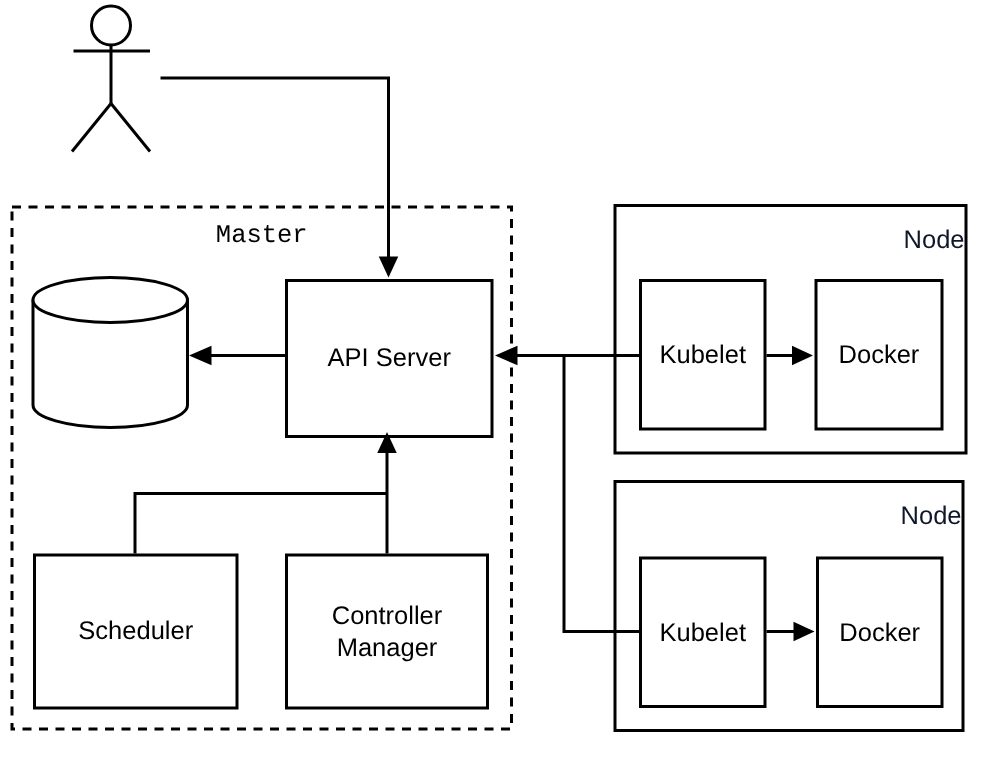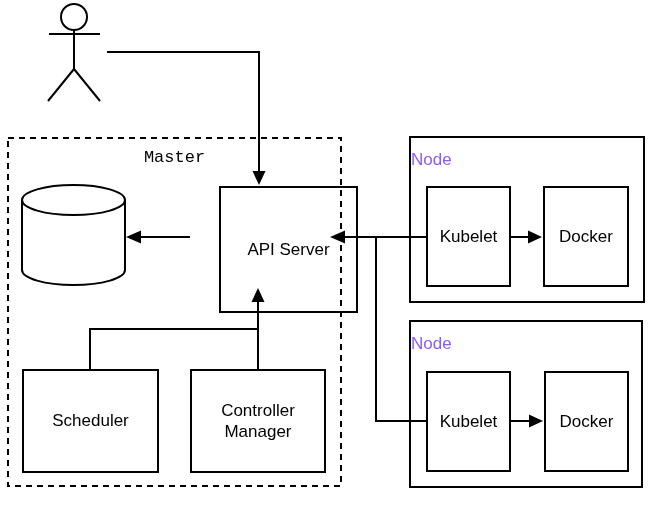--- a/index.html
+++ b/index.html
@@ -33,33 +33,33 @@
     position: absolute;
     box-sizing: border-box;
     border: 2px solid #000000;
     background: #ffffff;
     z-index: 0;
   }
   .group-label {
     position: absolute;
     width: 100%;
     top: 12px;
-    text-align: left;
+    text-align: right;
     font-size: 17px;
-    color: #8b5cf6;
+    color: #0f172a;
   }
   .float-label {
     position: absolute;
     text-align: center;
     font-size: 17px;
     color: #000000;
     z-index: 1;
   }
   
-  .api-server        { left: 190px; top: 186px; width: 139px; height: 127px; margin-left: 29px; }
+  .api-server        { left: 190px; top: 186px; width: 139px; height: 106px; }
   .scheduler         { left: 22px;  top: 369px; width: 137px; height: 104px; }
   .controller-mgr    { left: 190px; top: 369px; width: 136px; height: 104px; padding: 0 14px; }
   .node-1            { left: 409px; top: 136px; width: 236px; height: 167px; }
   .kubelet-1         { left: 426px; top: 186px; width: 85px;  height: 101px; }
   .docker-1          { left: 543px; top: 186px; width: 86px;  height: 101px; }
   .node-2            { left: 409px; top: 320px; width: 234px; height: 168px; }
   .kubelet-2         { left: 426px; top: 371px; width: 85px;  height: 101px; }
   .docker-2          { left: 544px; top: 371px; width: 85px;  height: 101px; }
   .etcd-label        { left: 22px;  top: 227px; width: 103px; }
   .master-label      { left: 7px;   top: 148px; width: 335px; font-family: Liberation Mono, monospace; }

